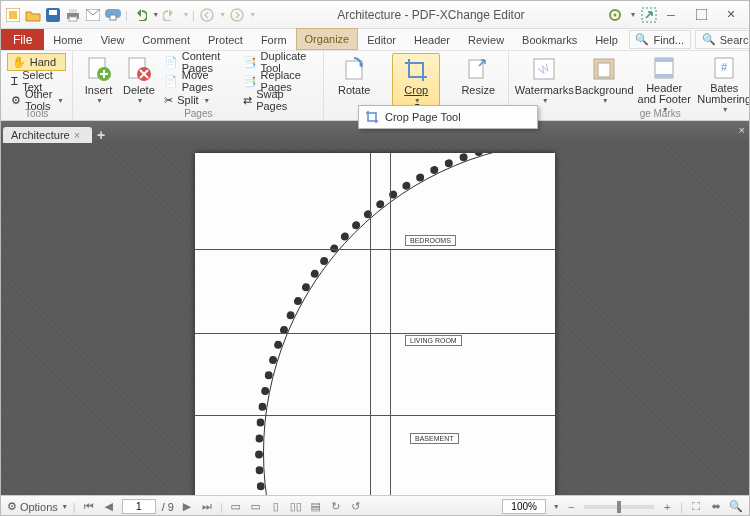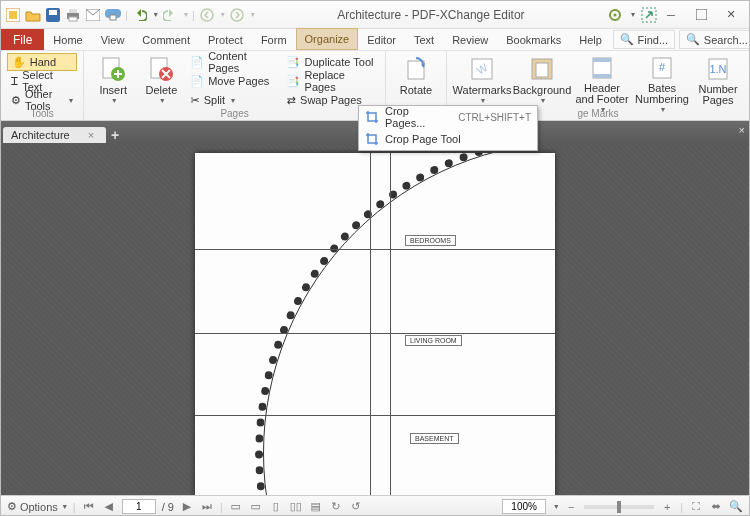--- a/index.html
+++ b/index.html
@@ -20,21 +20,21 @@
   .group { border-right:1px solid #e0e0e0; padding:2px 6px 0 6px; display:flex; flex-direction:column; position:relative;}
   .grouplabel { position:absolute; bottom:1px; left:0; right:0; text-align:center; font-size:10px; color:#888;}
   .btns-col { display:flex; flex-direction:column; gap:1px;}
   .smallbtn { display:flex; align-items:center; gap:4px; height:18px; padding:0 4px; cursor:default; color:#333;}
   .hand { background:#fde9a8; border:1px solid #d6b548;}
   .bigbtn { display:flex; flex-direction:column; align-items:center; width:48px; padding:2px 2px 14px 2px; cursor:default; color:#333; text-align:center;}
   .bigbtn .icon { width:28px; height:28px; margin-bottom:2px; display:flex; align-items:center; justify-content:center;}
   .bigbtn span.lbl{font-size:11px; line-height:11px;}
   .crop { background:linear-gradient(#fff2c8,#ffe08a); border:1px solid #d6b548; border-radius:2px;text-decoration:underline;}
   .tabbar { height:22px; background:linear-gradient(#6b6b6b,#5a5a5a); display:flex; align-items:flex-end; padding-left:2px; position:relative;}
-  .doctab { background:#e8e8e8; color:#333; padding:2px 12px 2px 8px; border-radius:3px 3px 0 0; font-size:11px; display:flex; align-items:center; gap:18px;}
+  .doctab { background:#e8e8e8; color:#333; padding:2px 12px 2px 8px; border-radius:3px 3px 0 0; font-size:11px; display:flex; align-items:center; gap:4px;}
   .plus { color:#ddd; width:18px; text-align:center; font-size:14px; font-weight:bold;}
   .tabclose{position:absolute;right:4px;top:3px;color:#ddd;}
   .viewport { height: 352px; background:#595959; display:flex; justify-content:center; overflow:hidden; position:relative;}
   .page { width: 360px; height:500px; background:#fdfdfd; margin-top:10px; box-shadow:0 0 6px rgba(0,0,0,.6); position:relative; overflow:hidden;}
   .noise{position:absolute;inset:0;background:repeating-linear-gradient(45deg,#5c5c5c 0 2px,#595959 2px 4px);}
   .arc { position:absolute; width:640px; height:640px; border:8px dotted #333; border-radius:50%; left:60px; top:-20px; background:transparent;}
   .arc2 { position:absolute; width:624px; height:624px; border:1px solid #333; border-radius:50%; left:68px; top:-12px;}
   .hline{position:absolute;left:0;right:0;border-top:1px solid #555;}
   .vline{position:absolute;top:0;bottom:0;border-left:1px solid #555;}
   .roomlbl{position:absolute;font-size:7px;border:1px solid #777;padding:1px 4px;background:#fff;color:#333;}
@@ -153,21 +153,21 @@
 
 <div class="menubar">
   <div class="filetab">File</div>
   <div class="menuitem">Home</div>
   <div class="menuitem">View</div>
   <div class="menuitem">Comment</div>
   <div class="menuitem">Protect</div>
   <div class="menuitem">Form</div>
   <div class="menuitem active">Organize</div>
   <div class="menuitem">Editor</div>
-  <div class="menuitem">Text</div>
+  <div class="menuitem">Header</div>
   <div class="menuitem">Review</div>
   <div class="menuitem">Bookmarks</div>
   <div class="menuitem">Help</div>
   <div class="menuspacer"></div>
   <div class="find">
       <span>🔍</span>
       <span>Find...</span>
     </div>
   <div class="find">
       <span>🔍</span>
@@ -243,21 +243,21 @@
           <span>Replace Pages</span>
         </div>
       <div class="smallbtn">
           <span>⇄</span>
           <span>Swap Pages</span>
         </div>
     </div>
     <div class="grouplabel">Pages</div>
   </div>
 
-  <div class="group" style="display:flex;flex-direction:column;gap:2px;">
+  <div class="group" style="display:flex;flex-direction:row;gap:14px;">
     <div class="bigbtn">
       <div class="icon">
           <svg width="26" height="26">
             <rect x="5" y="5" width="16" height="18" fill="#fff" stroke="#aaa"></rect>
             <path d="M13 2a7 7 0 017 7" fill="none" stroke="#5a8fd6" stroke-width="2"></path>
             <path d="M18 9l4-2-1 5z" fill="#5a8fd6"></path>
           </svg>
         </div>
       <span class="lbl">Rotate</span>
     </div>
@@ -398,24 +398,15 @@
   <span class="sb-ico">🔍</span>
 </div>
 
 <div class="dropdown">
   <div class="dditem">
     <span>
         <svg width="14" height="14">
           <path d="M3 1v10h10M1 3h10v10" stroke="#5a8fd6" fill="none" stroke-width="1.5"></path>
         </svg>
       </span>
-    <span>Crop Pages...</span>
-    <span class="ddshort">CTRL+SHIFT+T</span>
-  </div>
-  <div class="dditem">
-    <span>
-        <svg width="14" height="14">
-          <path d="M3 1v10h10M1 3h10v10" stroke="#5a8fd6" fill="none" stroke-width="1.5"></path>
-        </svg>
-      </span>
     <span>Crop Page Tool</span>
   </div>
 </div>
 
 </body></html>

